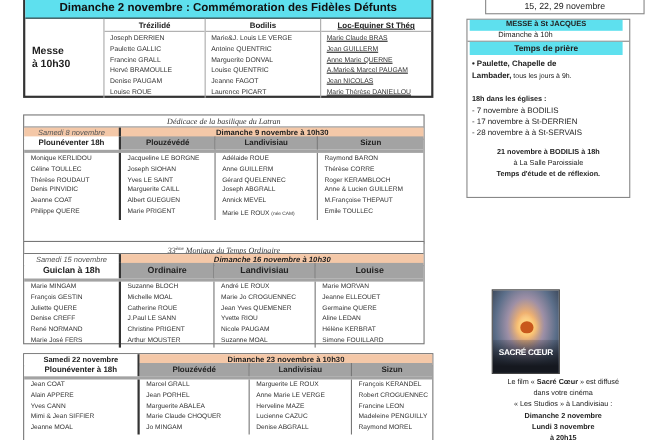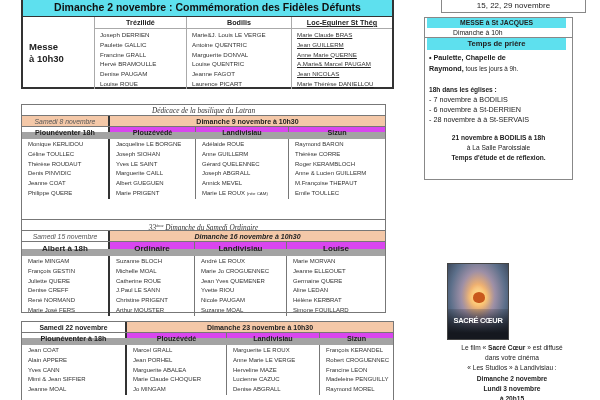--- a/index.html
+++ b/index.html
@@ -20,24 +20,24 @@
 
   
   .sched { left: 21px; width: 365px; border: 1px solid #777; }
   .sched .feast { text-align: center; font-family: "Liberation Serif", serif; font-style: italic; font-size: 7.3px; height: 11px; line-height: 11px; border-bottom: 1px solid #777; color: #333; }
   .sched .dates { display: flex; height: 11px; line-height: 11px; border-bottom: 1px solid #777; }
   .sched .sat { width: 88px; text-align: center; font-size: 6.8px; border-right: 2px solid #333; }
   .sched .sat.it { font-style: italic; background: #f4c8a8; color: #555; }
   .sched .sat.bd { font-weight: bold; background: #ffffff; }
   .sched .sun { flex: 1; text-align: center; font-weight: bold; font-size: 7px; background: #f4c8a8; }
   .sched .sun.it { font-style: italic; }
-  .sched .heads { display: flex; height: 12px; line-height: 12px; border-bottom: 7px solid #a3a3a3; }
+  .sched .heads { display: flex; height: 12px; line-height: 12px; border-bottom: 3px solid #a3a3a3; align-items: flex-end; }
   .sched .heads div { text-align: center; font-weight: bold; font-size: 7.2px; }
   .sched .heads .h0 { width: 88px; border-right: 2px solid #333; background: #fff; }
-  .sched .heads .hc { background: #d946ef; border-right: 1px solid #777; }
+  .sched .heads .hc { background: #a3a3a3; border-right: 1px solid #777; }
   .sched .heads .hc:last-child { border-right: none; }
   .sched .body { display: flex; }
   .sched .body .c { font-size: 6px; line-height: 9.8px; padding: 1px 0 0 6px; color: #333; border-right: 1px solid #777; }
   .sched .body .c0 { width: 88px; border-right: 2px solid #333; }
   .sched .body .c:last-child { border-right: none; }
   .w1 { width: 86px; } .w2 { width: 93px; }
   .v1 { width: 85px; } .v2 { width: 92px; }
   .x1 { width: 100px; } .x2 { width: 93px; }
 
   #b2 { top: 104px; height: 118px; }
@@ -153,27 +153,27 @@
       <div>Thérèse CORRE</div>
       <div>Roger KERAMBLOCH</div>
       <div>Anne &amp; Lucien GUILLERM</div>
       <div>M.Françoise THEPAUT</div>
       <div>Emile TOULLEC</div>
     </div>
   </div>
 </div>
 
 <div class="block sched" id="b3">
-  <div class="feast"><span>33</span><sup style="font-size:4.5px">ème</sup><span> Dimanche du Samedi Ordinaire</span></div>
+  <div class="feast"><span>33</span><sup style="font-size:4.5px">ème</sup><span> Monique du Temps Ordinaire</span></div>
   <div class="dates">
     <div class="sat it" style="background:#fff">Samedi 15 novembre</div>
     <div class="sun it">Dimanche 16 novembre à 10h30</div>
   </div>
   <div class="heads" style="height:14px;line-height:14px">
-    <div class="h0" style="font-size:8px">Albert à 18h</div>
+    <div class="h0" style="font-size:8px">Guiclan à 18h</div>
     <div class="hc v1" style="font-size:8px">Ordinaire</div>
     <div class="hc v2" style="font-size:8px">Landivisiau</div>
     <div class="hc" style="flex:1;font-size:8px">Louise</div>
   </div>
   <div class="body">
     <div class="c c0">
       <div>Marie MINGAM</div>
       <div>François GESTIN</div>
       <div>Juliette QUERE</div>
       <div>Denise CREFF</div>
@@ -251,26 +251,26 @@
 </div>
 
 <div class="block" id="dates-box">15, 22, 29 novembre</div>
 
 <div class="block" id="side">
   <div class="hd">MESSE à St JACQUES</div>
   <div class="sub">Dimanche à 10h</div>
   <div class="hd2">Temps de prière</div>
   <div class="p">
     <b>• Paulette, Chapelle de</b><br>
-    <b>Raymond,</b><span class="small"> tous les jours à 9h.</span>
+    <b>Lambader,</b><span class="small"> tous les jours à 9h.</span>
   </div>
   <div class="p" style="padding-top:10px;font-size:6.6px;font-weight:bold">18h dans les églises :</div>
   <div class="list">
     <div>- 7 novembre à BODILIS</div>
-    <div>- 6 novembre à St-DERRIEN</div>
+    <div>- 17 novembre à St-DERRIEN</div>
     <div>- 28 novembre à à St-SERVAIS</div>
   </div>
   <div style="height:8px"></div>
   <div class="center" style="font-weight:bold">21 novembre à BODILIS à 18h</div>
   <div class="center">à La Salle Paroissiale</div>
   <div class="center" style="font-weight:bold">Temps d'étude et de réflexion.</div>
 </div>
 
 <div class="block" id="poster">
   <div class="heart"></div>

